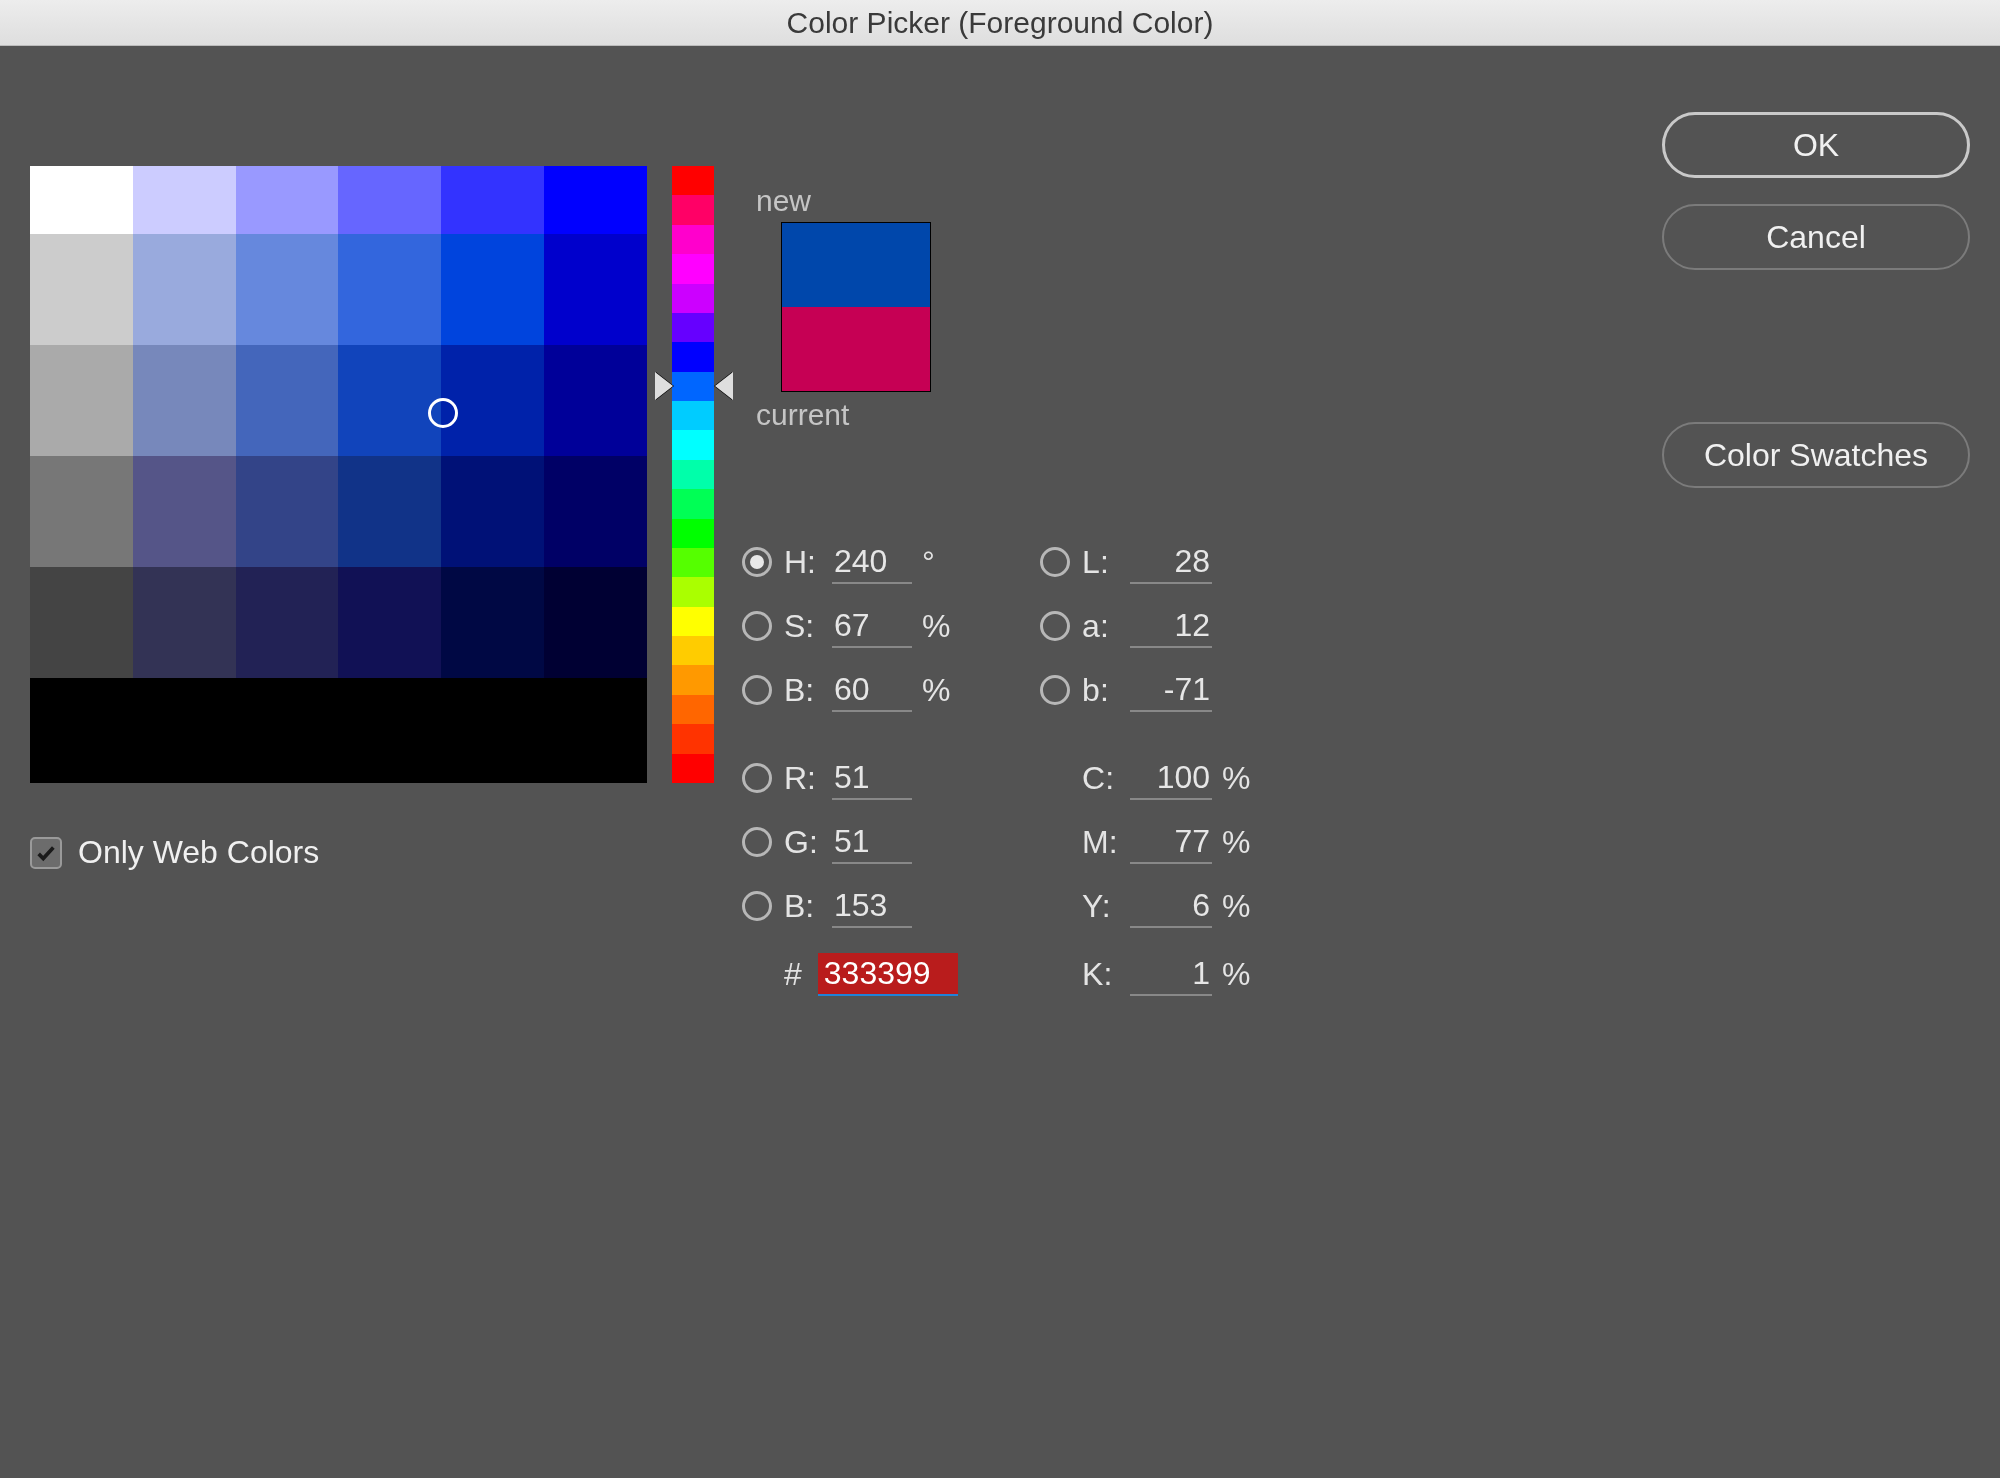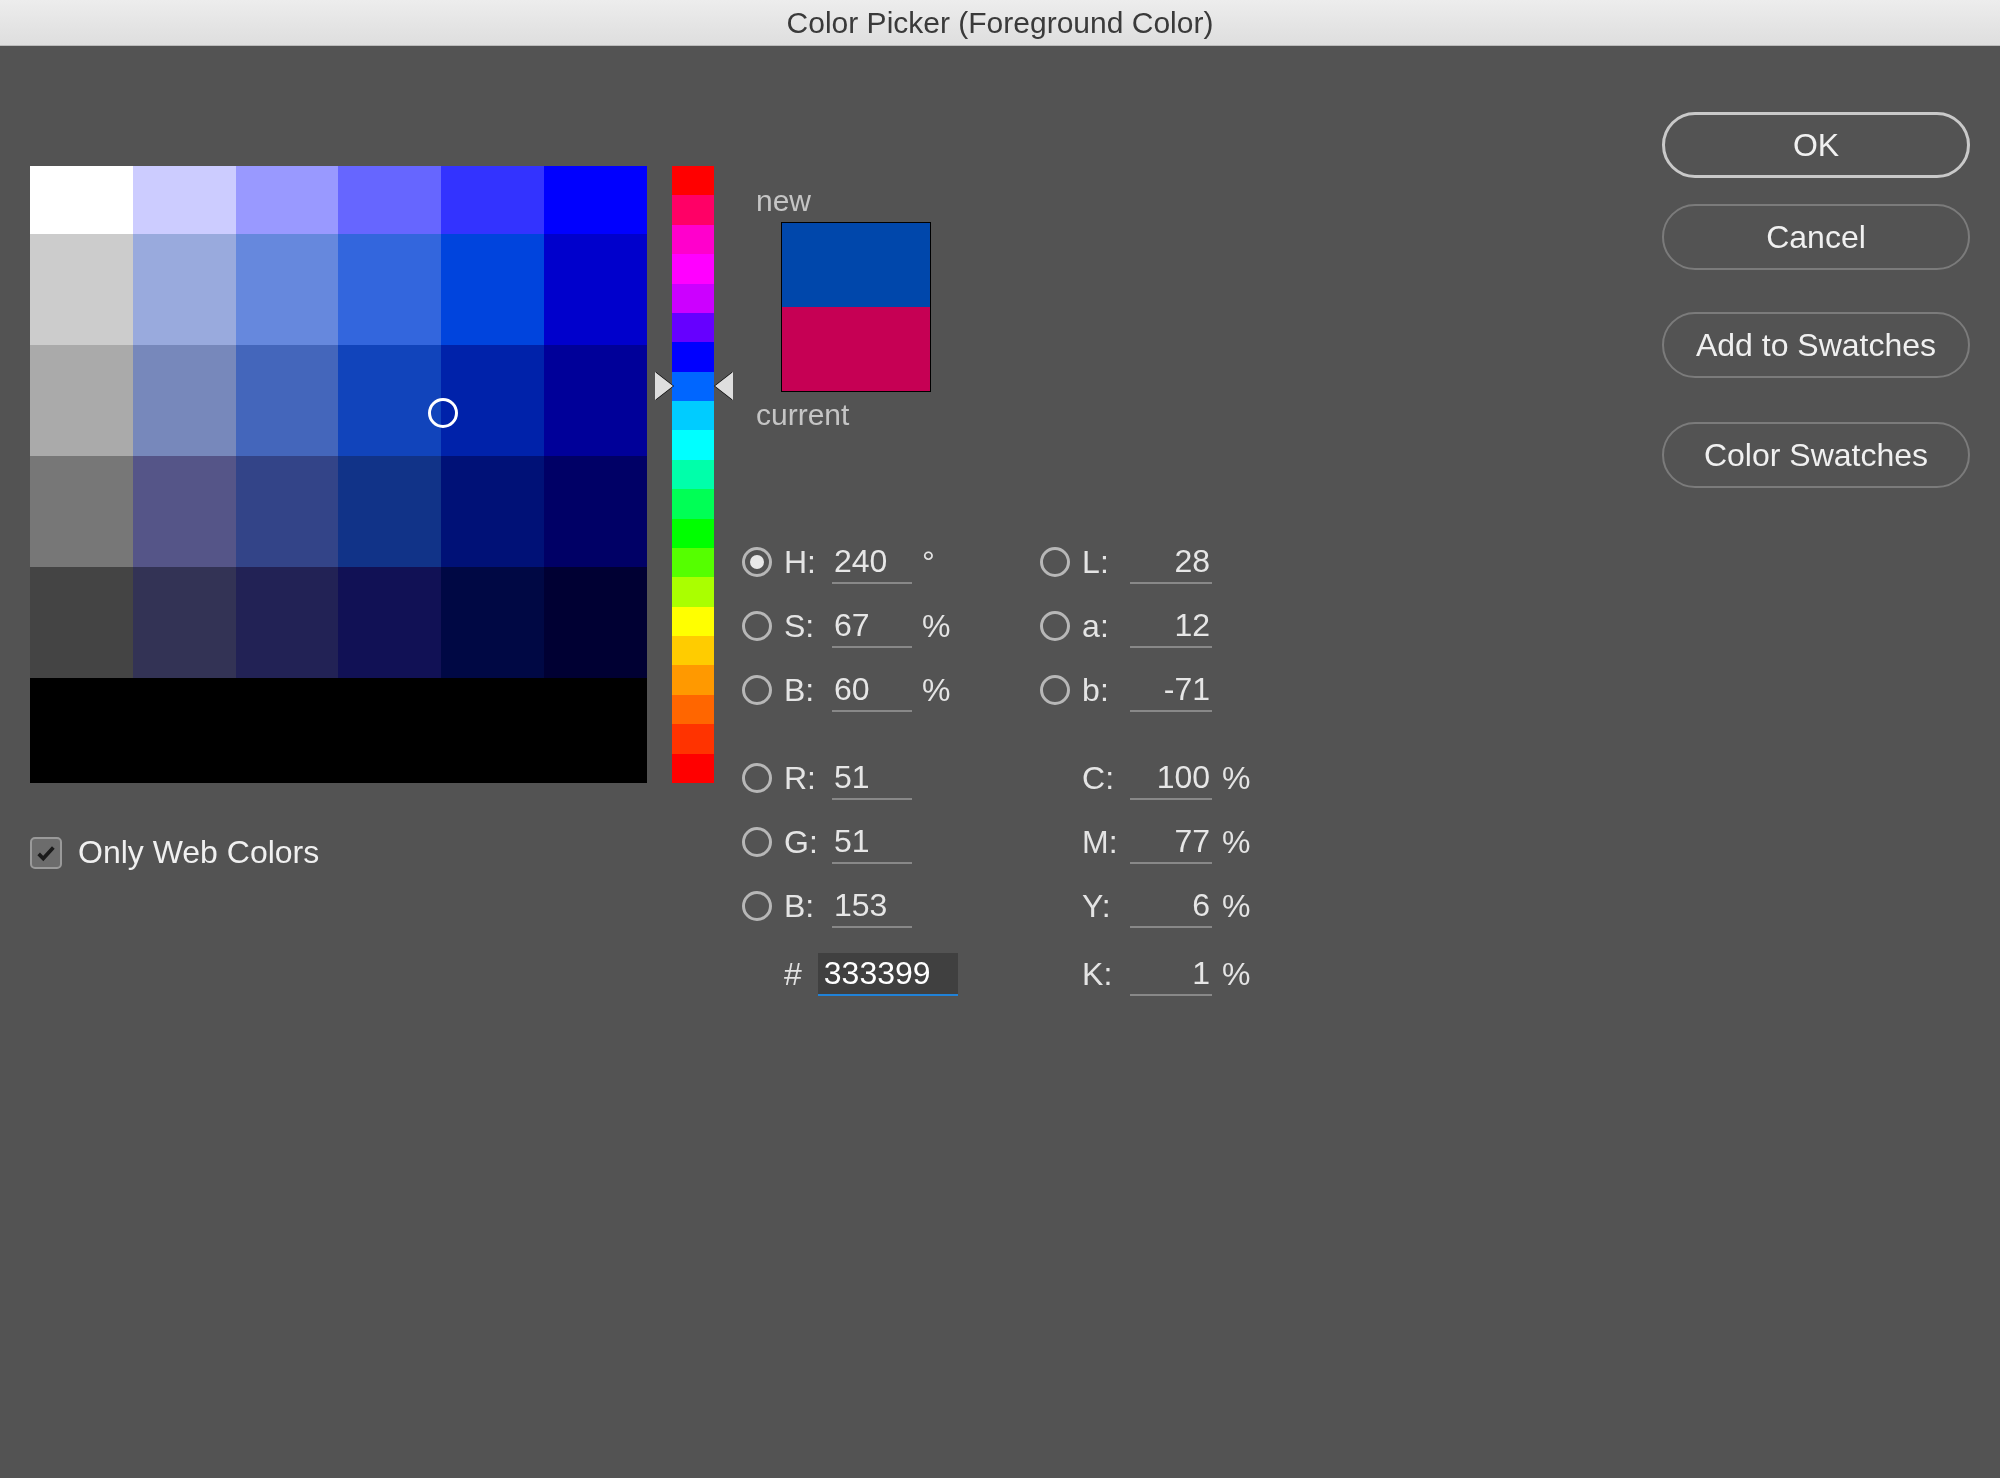--- a/index.html
+++ b/index.html
@@ -97,21 +97,21 @@
   }
   .unit { width:36px; margin-left:10px; color:#e4e4e4;}
   .gap { width:56px;}
 
   .col2-label { width:48px; color:#e4e4e4;}
   .col2-input { width:82px;text-align:right; }
 
   .hex-row { display:flex; align-items:center; height:60px; margin-top:8px;}
   .hex-hash { margin-left:42px; margin-right:16px;}
   .hex-input {
-    width:140px; background:#404040; border:none;
+    width:140px; background:#b91c1c; border:none;
     border-bottom:2px solid #2082d8; color:#fff;
     font-size:32px; padding:2px 6px; font-family:inherit; outline:none;
   }
 
   
   .cb-row { position:absolute; left:30px; top:788px; display:flex; align-items:center;}
   .cb {
     width:32px; height:32px; border:2px solid #9a9a9a; border-radius:5px;
     background:#6c6c6c; margin-right:16px; display:flex; align-items:center; justify-content:center;
     cursor:pointer;
@@ -216,21 +216,20 @@
     <div class="swatch-label">new</div>
     <div class="swatch-box">
       <div class="swatch-new" style="background:#0047ab"></div>
       <div class="swatch-cur" style="background:#c60054"></div>
     </div>
     <div class="swatch-label" style="margin-top:6px">current</div>
   </div>
 
   <button class="btn btn-ok">OK</button>
   <button class="btn btn-cancel">Cancel</button>
-  <button class="btn btn-swatch">Add to Swatches</button>
   <button class="btn btn-lib">Color Swatches</button>
 
   <div class="models">
 
     <div class="row">
         <div class="pair">
       <div class="left-block">
         <div class="radio checked"></div>
         <span class="col-label">H:</span>
         <input class="col-input" value="240" style="">

